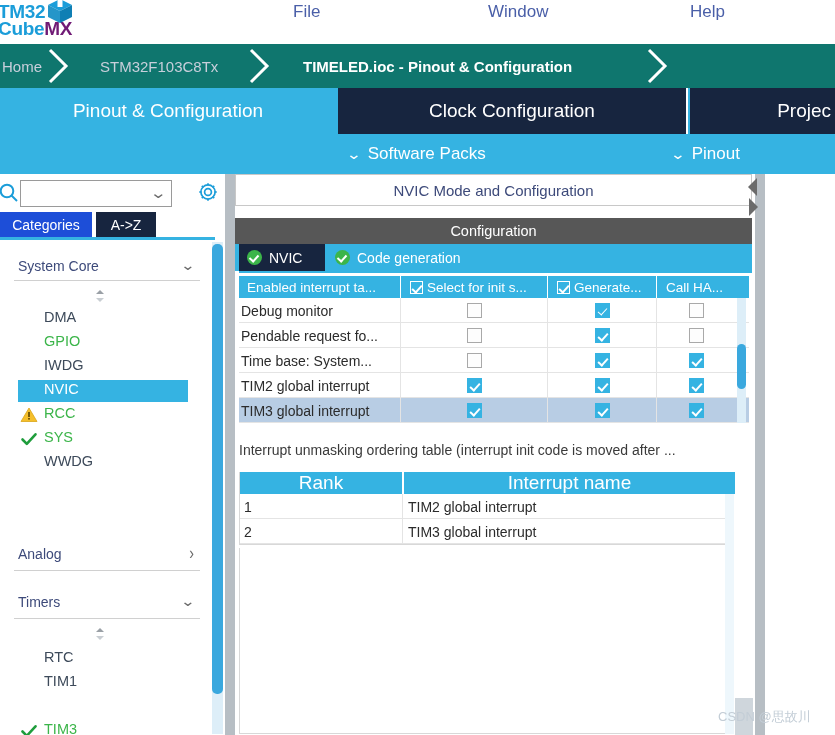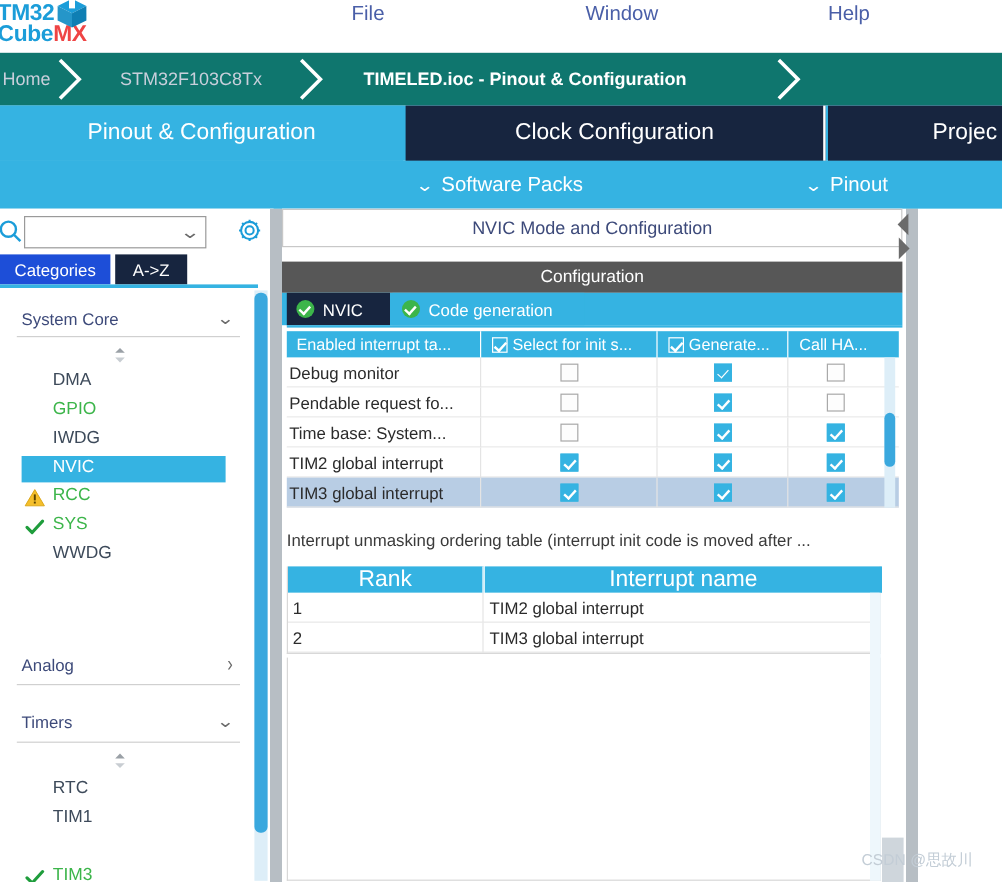--- a/index.html
+++ b/index.html
@@ -29,21 +29,21 @@
   .logo-tm32 {
     position: absolute; left: 4px; top: 1px;
     font-size: 19px; font-weight: bold; color: #1b9dd9;
     letter-spacing: -0.3px;
   }
   .logo-cube {
     position: absolute; left: 4px; top: 18px;
     font-size: 19px; font-weight: bold; color: #1b9dd9;
     letter-spacing: -0.3px;
   }
-  .logo-cube .mx { color: #ef4444; }
+  .logo-cube .mx { color: #701a75; }
   .logo-box {
     position: absolute; left: 52px; top: -2px;
     width: 28px; height: 26px;
   }
   .menu-items {
     position: absolute; left: 0; top: 0;
     width: 835px; height: 44px;
   }
   .menu-item {
     position: absolute; top: 2px;

